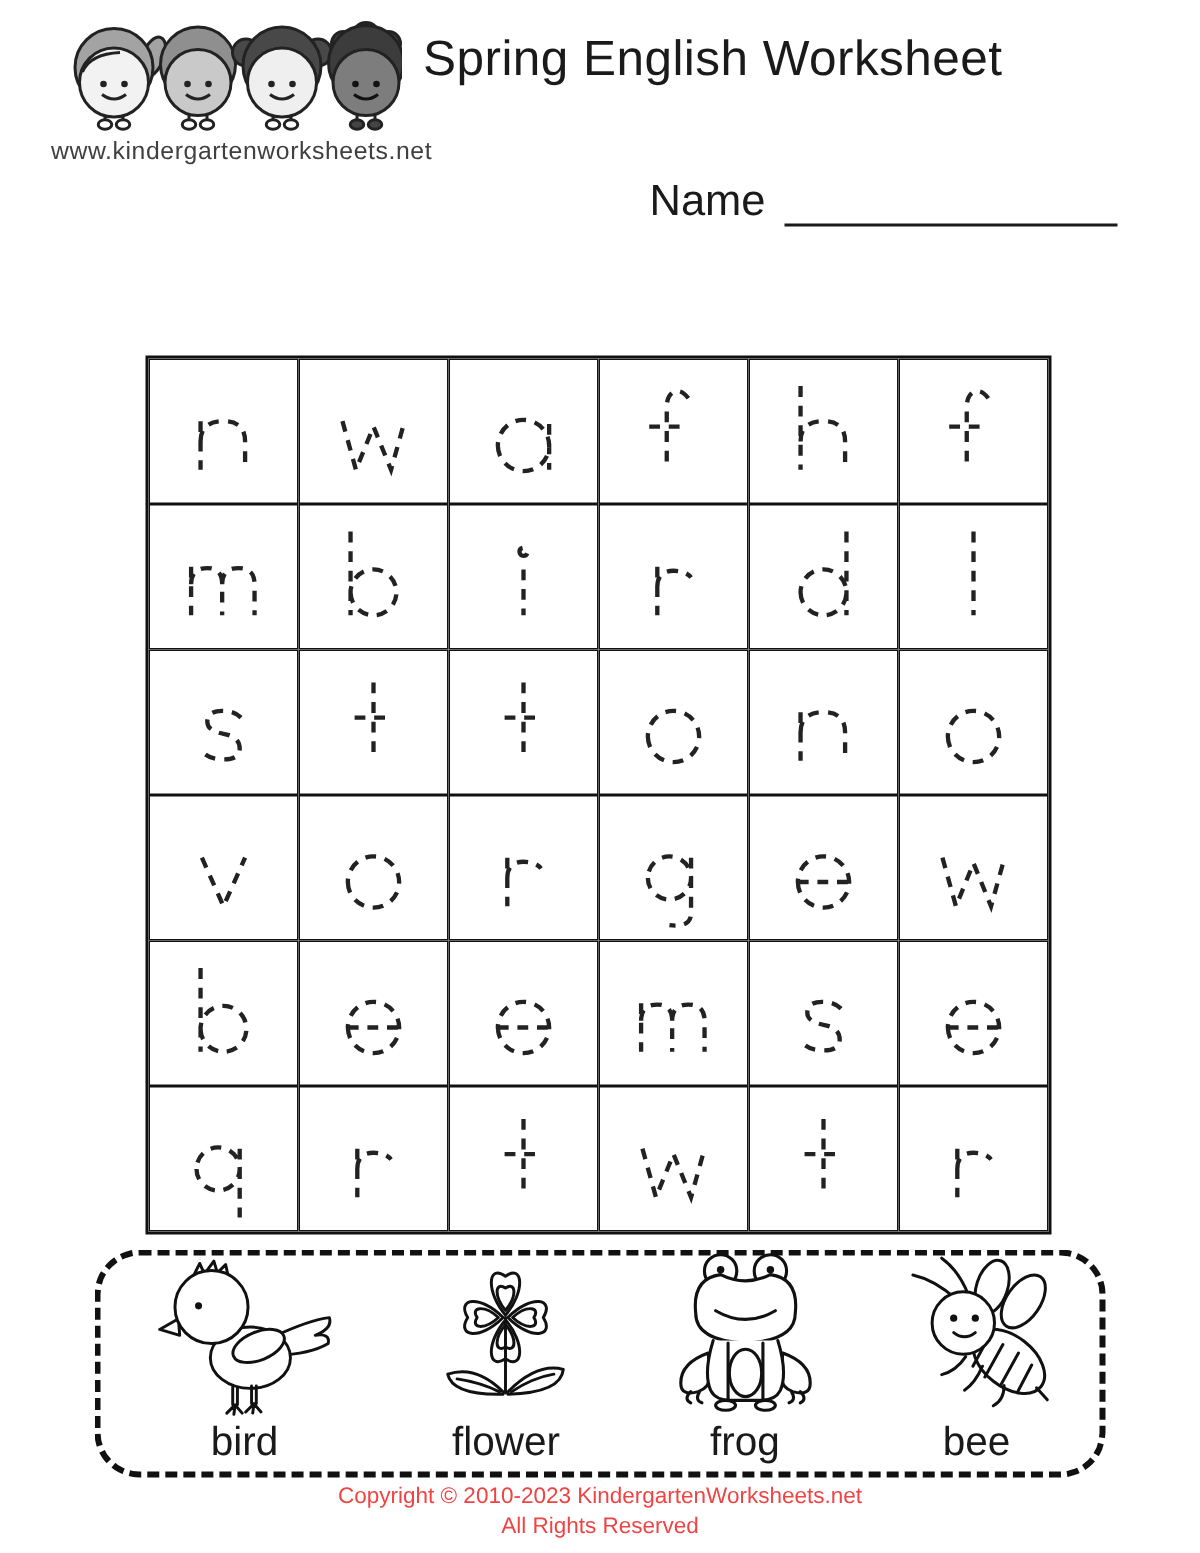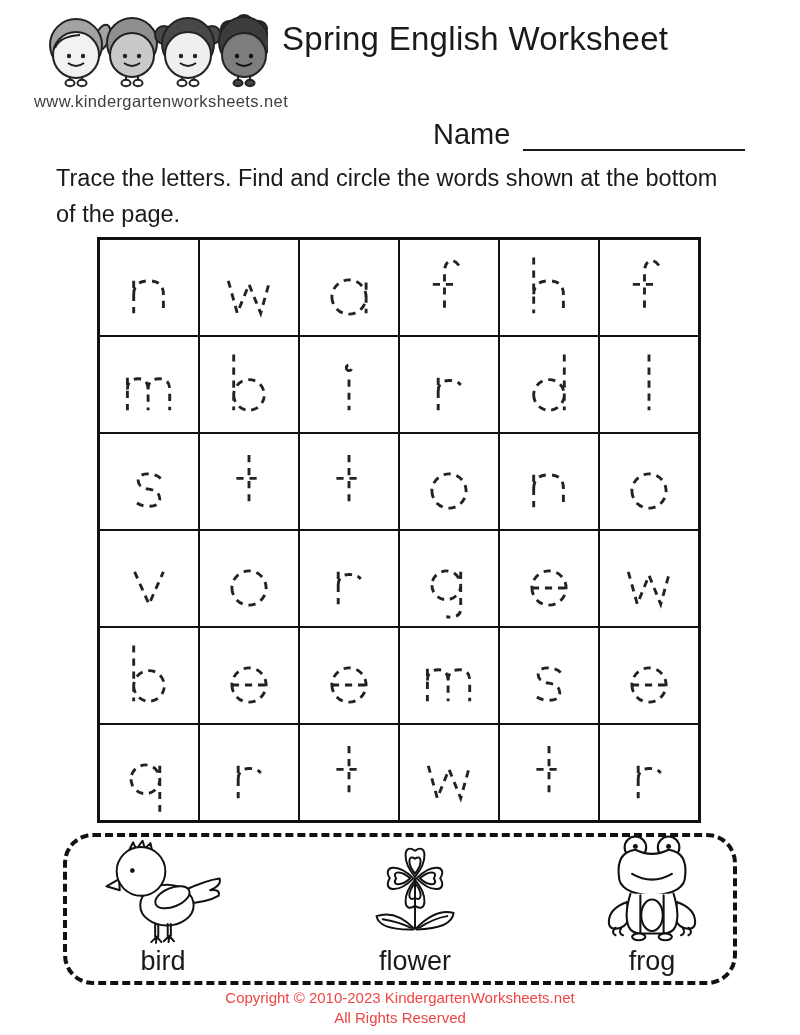--- a/index.html
+++ b/index.html
@@ -106,24 +106,20 @@
 
   <div class="title-block">
     <div class="title-line">Spring English Worksheet</div>
   </div>
 
   <div class="name-row">
     <span class="name-label">Name</span>
     <span class="name-line"></span>
   </div>
 
-  <div class="instructions">
-    <div>Trace the letters. Find and circle the words shown at the bottom</div>
-    <div>of the page.</div>
-  </div>
 
   <div class="letter-grid">
       <div class="cell">
         <svg viewBox="0 0 100 100">
           <path d="M33,42 V78 M33,57 Q33,42 50,42 Q66,42 66,57 V78"></path>
         </svg>
       </div>
       <div class="cell">
         <svg viewBox="0 0 100 100">
           <path d="M27,42 L37,78 L50,46 L63,78 L73,42"></path>
@@ -358,20 +354,38 @@
           <ellipse cx="60" cy="98" rx="13" ry="19"></ellipse>
           <path d="M16,113 q-6,6 0,9 M23,113 q-4,7 2,9"></path>
           <path d="M104,113 q6,6 0,9 M97,113 q4,7 -2,9"></path>
           <ellipse class="fillw" cx="44" cy="124" rx="8" ry="4"></ellipse>
           <ellipse class="fillw" cx="76" cy="124" rx="8" ry="4"></ellipse>
         </g>
       </svg>
       <div class="word-label">frog</div>
     </div>
 
+    <div class="word-item">
+      <svg width="112" height="112" viewBox="0 0 130 140">
+        <g class="figure">
+          <path d="M48,40 Q30,24 12,20 M58,36 Q50,16 36,6"></path>
+          <ellipse class="fillw" cx="78" cy="30" rx="13" ry="23" transform="rotate(18 78 30)"></ellipse>
+          <ellipse class="fillw" cx="104" cy="42" rx="14" ry="25" transform="rotate(35 104 42)"></ellipse>
+          <ellipse class="fillw" cx="92" cy="92" rx="34" ry="21" transform="rotate(38 92 92)"></ellipse>
+          <path d="M74,74 L62,96 M87,78 L72,105 M100,85 L85,112 M111,95 L99,118"></path>
+          <circle class="fillw" cx="54" cy="60" r="26"></circle>
+          <circle class="filld" cx="46" cy="56" r="3"></circle>
+          <circle class="filld" cx="64" cy="56" r="3"></circle>
+          <path d="M46,68 Q55,75 64,68"></path>
+          <path d="M56,88 Q48,100 36,103 M70,96 Q64,110 55,116 M88,112 Q88,124 79,129"></path>
+          <path d="M115,114 L124,124"></path>
+        </g>
+      </svg>
+      <div class="word-label">bee</div>
+    </div>
 
   </div>
 
   <div class="footer">
     <div>Copyright © 2010-2023 KindergartenWorksheets.net</div>
     <div>All Rights Reserved</div>
   </div>
 
 </div>
 

